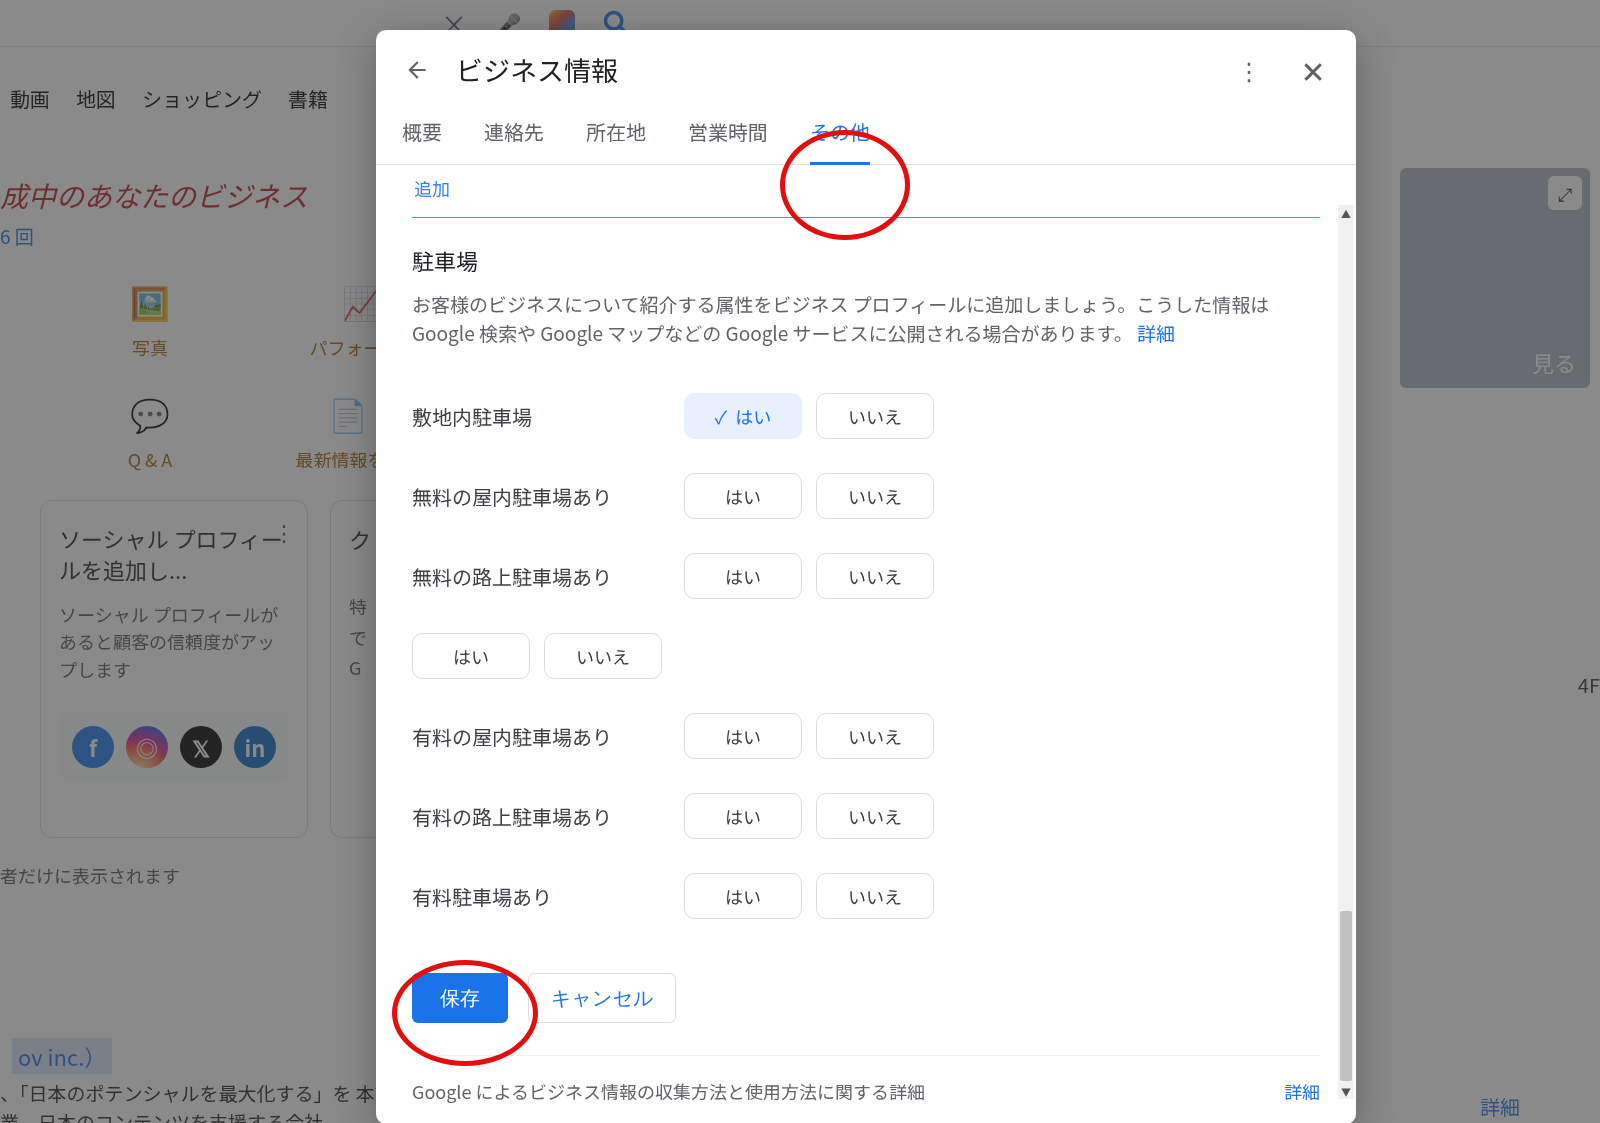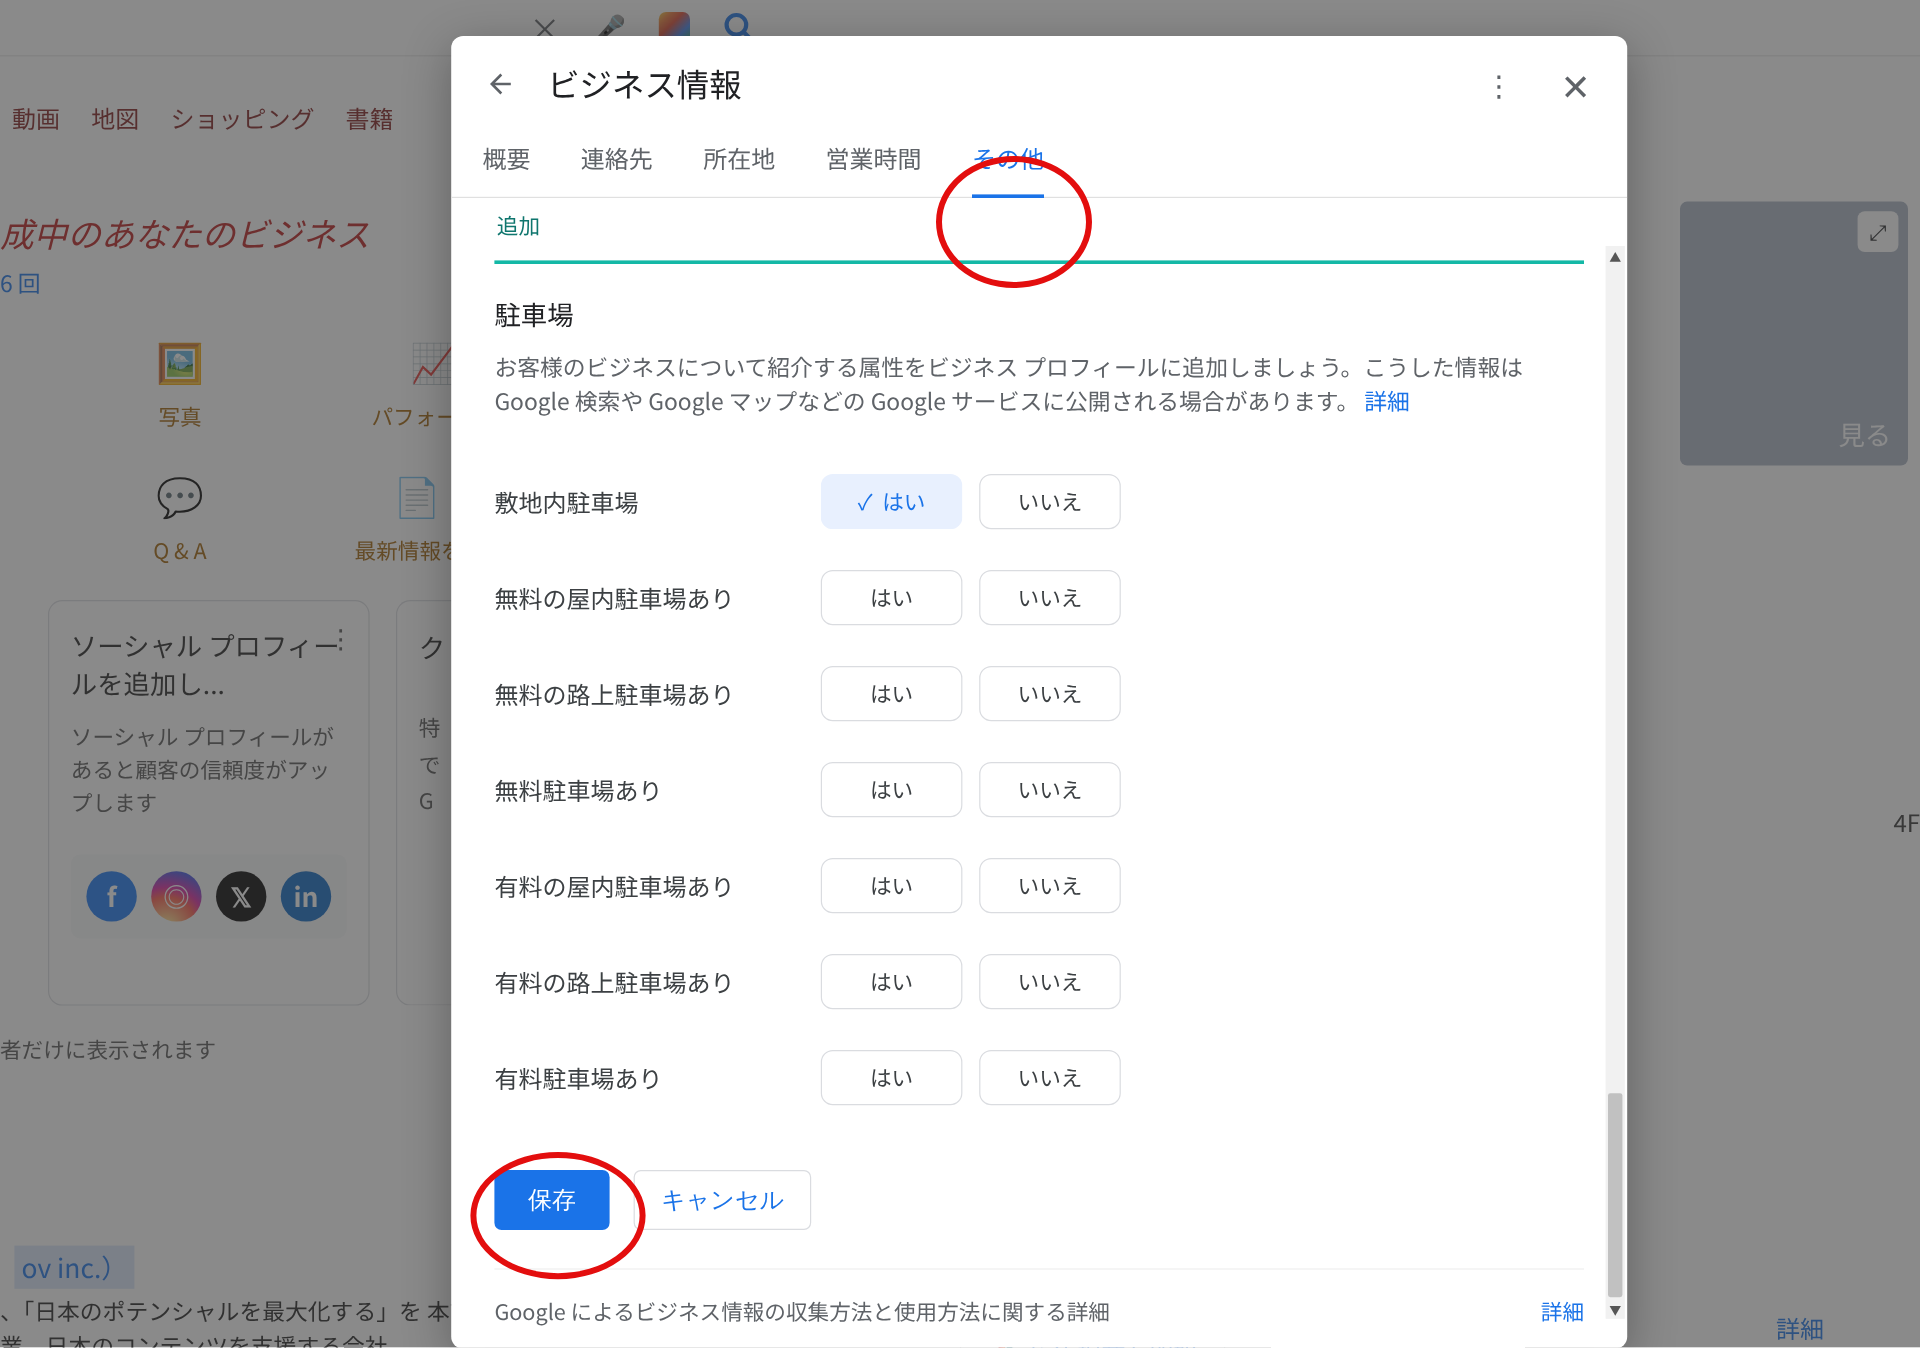--- a/index.html
+++ b/index.html
@@ -34,21 +34,21 @@
   .bg-topbar .top-x { font-size: 26px; color: #5f6368; }
   .bg-topbar .top-mic { font-size: 22px; }
   .bg-topbar .top-lens { width: 26px; height: 26px; border-radius: 6px; background: linear-gradient(135deg,#f4cf47,#ef7d3a,#df4a32 40%,#4285f4 70%,#34a853); }
   .bg-topbar .top-search { font-size: 26px; color: #1a73e8; font-weight: bold; }
 
   .bg-nav {
     position: absolute;
     top: 84px; left: 10px;
     display: flex; gap: 26px;
     font-size: 20px;
-    color: #7f1d1d;
+    color: #000000;
   }
 
   .bg-title {
     position: absolute;
     top: 175px; left: 0;
     font-size: 28px;
     color: #b91c1c;
     font-style: italic;
   }
   .bg-subcnt {
@@ -172,22 +172,22 @@
   .faux-scrollbar {
     position:absolute; right:2px; top:40px; bottom:10px; width:16px;
   }
   .faux-scrollbar .track { position:absolute; inset:0; background:#f1f1f1; border-radius:0; }
   .faux-scrollbar .arrow { position:absolute; left:0; width:16px; height:16px; display:flex; align-items:center; justify-content:center; font-size:10px; color:#555; }
   .faux-scrollbar .arrow.up { top:0; }
   .faux-scrollbar .arrow.down { bottom:0; }
   .faux-scrollbar .thumb { position:absolute; left:2px; width:12px; bottom:18px; height:170px; background:#c1c1c1; border-radius:2px; }
 
   .prev-section-tail {
-    color:#0f766e; font-size:18px; padding-left:2px; padding-top:6px; padding-bottom:16px;
-    border-bottom:3px solid #14b8a6;
+    color:#3b82f6; font-size:18px; padding-left:2px; padding-top:6px; padding-bottom:16px;
+    border-bottom:1px solid #14b8a6;
   }
 
   .section-title { font-size:22px; margin-top:26px; margin-bottom:14px; }
   .section-desc { font-size:19px; color:#5f6368; line-height:1.5; }
   .section-desc a { color:#1a73e8; text-decoration:none; }
 
   .attr-row {
     display:flex; align-items:center;
     margin-top: 34px;
     gap: 20px;
@@ -398,21 +398,20 @@
             <div class="chips">
               <div class="chip">
                 <span>はい</span>
               </div>
               <div class="chip">
                 <span>いいえ</span>
               </div>
             </div>
           </div>
           <div class="attr-row">
-            <div class="attr-label">無料駐車場あり</div>
             <div class="chips">
               <div class="chip">
                 <span>はい</span>
               </div>
               <div class="chip">
                 <span>いいえ</span>
               </div>
             </div>
           </div>
           <div class="attr-row">

